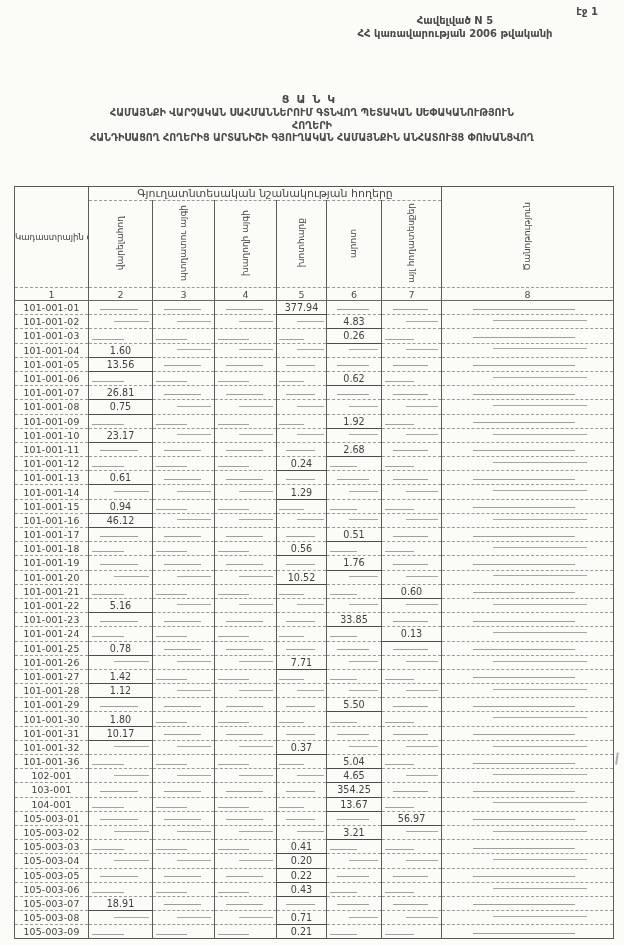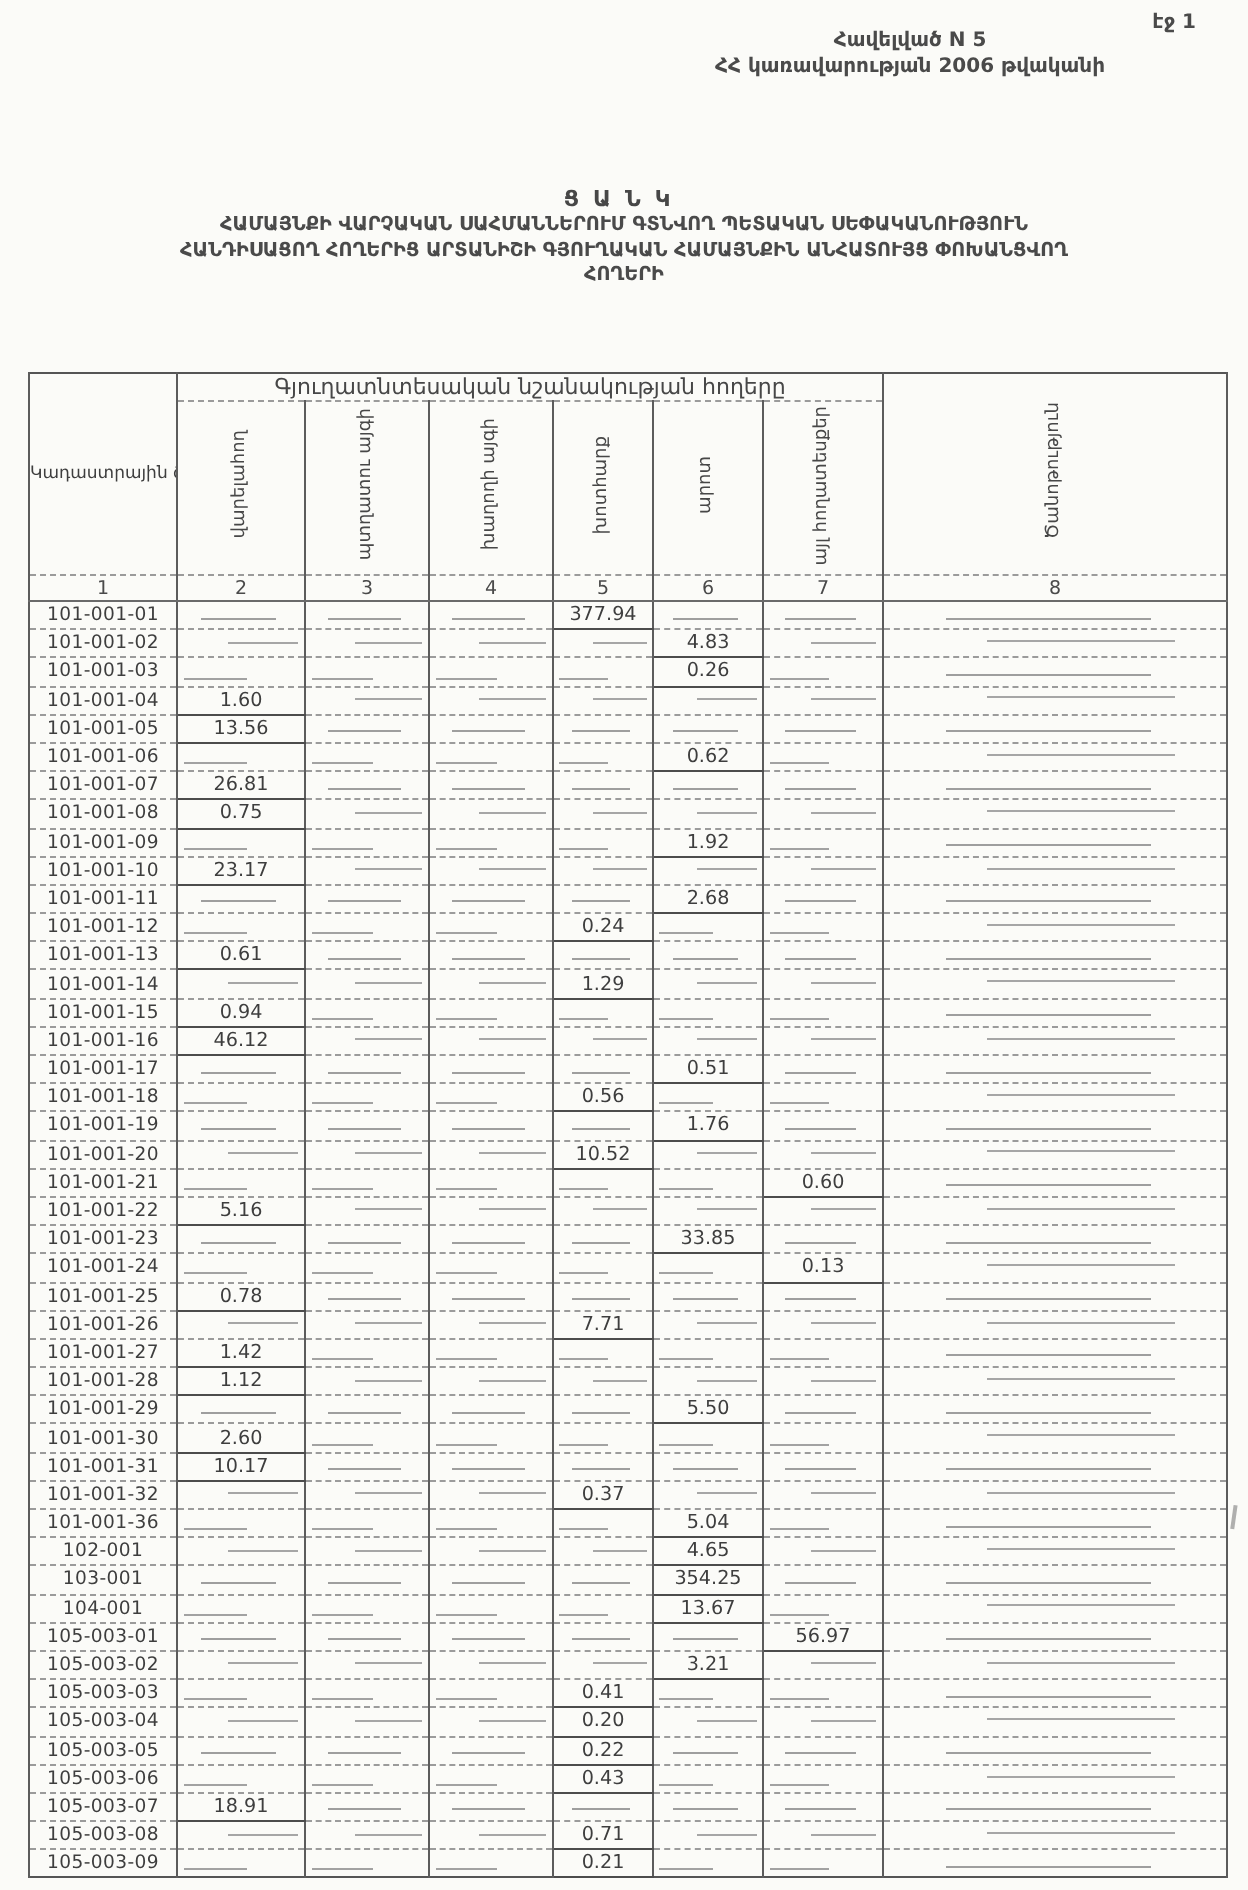--- a/index.html
+++ b/index.html
@@ -83,22 +83,22 @@
 
 <div class="appendix">
   <div>Հավելված N 5</div>
   <div>ՀՀ կառավարության 2006 թվականի</div>
 </div>
 
 <div class="doc-title">ՑԱՆԿ</div>
 
 <div class="doc-subtitle">
   <div>ՀԱՄԱՅՆՔԻ ՎԱՐՉԱԿԱՆ ՍԱՀՄԱՆՆԵՐՈՒՄ ԳՏՆՎՈՂ ՊԵՏԱԿԱՆ ՍԵՓԱԿԱՆՈՒԹՅՈՒՆ</div>
+  <div>ՀՈՂԵՐԻ</div>
   <div>ՀԱՆԴԻՍԱՑՈՂ ՀՈՂԵՐԻՑ ԱՐՏԱՆԻՇԻ ԳՅՈՒՂԱԿԱՆ ՀԱՄԱՅՆՔԻՆ ԱՆՀԱՏՈՒՅՑ ՓՈԽԱՆՑՎՈՂ</div>
-  <div>ՀՈՂԵՐԻ</div>
 </div>
 
 <table class="t">
   <colgroup>
     <col style="width:74px">
       <col style="width:64px">
       <col style="width:62px">
       <col style="width:62px">
     <col style="width:50px">
       <col style="width:55px">
@@ -416,21 +416,21 @@
         <td class="val"></td>
         <td class="val"></td>
         <td class="val"></td>
         <td class="val"></td>
         <td class="val filled">5.50</td>
         <td class="val"></td>
         <td class="note"></td>
       </tr>
       <tr>
         <td class="code">101-001-30</td>
-        <td class="val filled">2.60</td>
+        <td class="val filled">1.80</td>
         <td class="val"></td>
         <td class="val"></td>
         <td class="val"></td>
         <td class="val"></td>
         <td class="val"></td>
         <td class="note"></td>
       </tr>
       <tr>
         <td class="code">101-001-31</td>
         <td class="val filled">10.17</td>

